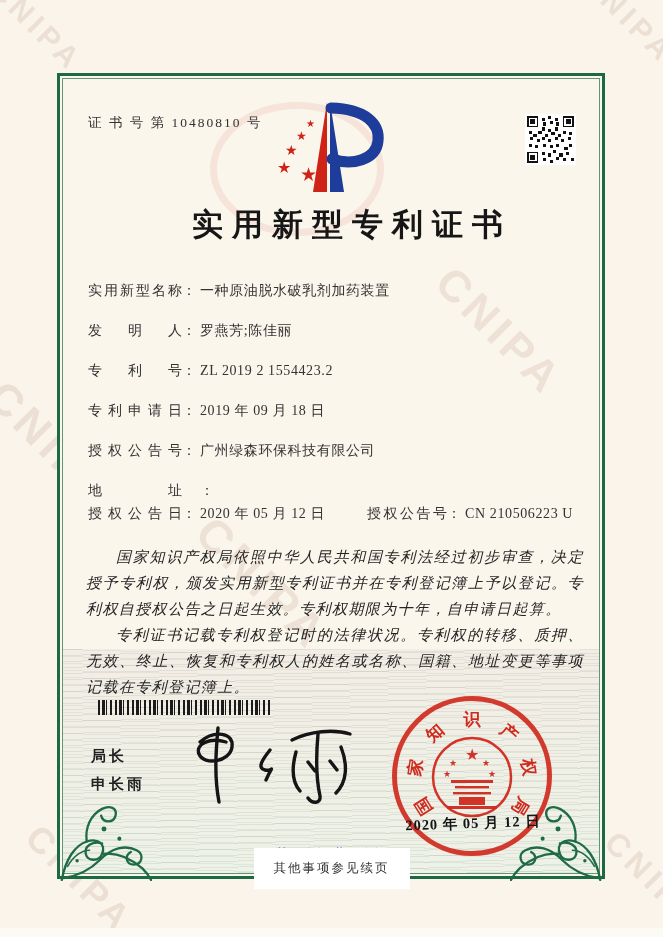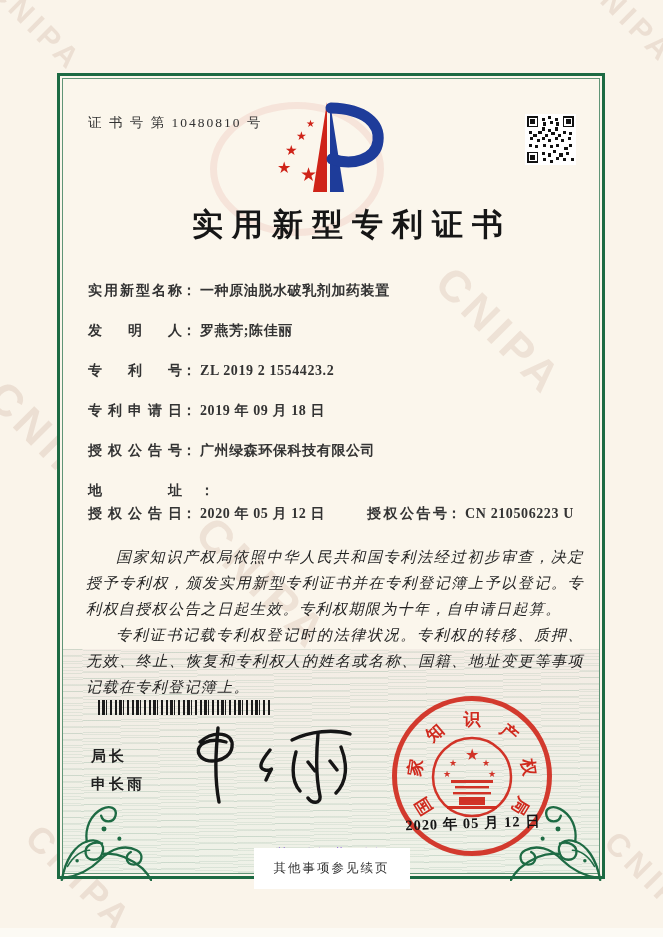--- a/index.html
+++ b/index.html
@@ -33,21 +33,21 @@
   .cert-no{
     position:absolute;left:28px;top:38px;font-size:13.5px;letter-spacing:2px;color:#333;
   }
   .logo{position:absolute;left:210px;top:18px;width:132px;height:108px;}
   .qr{position:absolute;left:465px;top:38px;width:47px;height:47px;background:#fff;padding:2px;}
   .title{
     position:absolute;left:0;top:128px;width:100%;text-align:center;
     font-size:31px;font-weight:bold;letter-spacing:9px;color:#161616;margin-left:21px;
   }
   .fields{position:absolute;left:28px;top:204px;width:500px;font-size:14px;color:#333;}
-  .frow{display:flex;align-items:flex-start;line-height:21px;margin-bottom:19px;font-weight:bold;}
+  .frow{display:flex;align-items:flex-start;line-height:21px;margin-bottom:19px;}
   .frow.addr{margin-bottom:2px;gap:18px;}
   .flabel{
     display:inline-block;width:94px;flex:0 0 94px;
     text-align:justify;text-align-last:justify;letter-spacing:0;
   }
   .colon{flex:0 0 auto;}
   .fvalue{letter-spacing:0.6px;padding-left:4px;max-width:392px;}
   .fpair2{display:flex;margin-left:42px;}
   .fpair2 .flabel{width:80px;flex:0 0 80px;}
   .paras{

